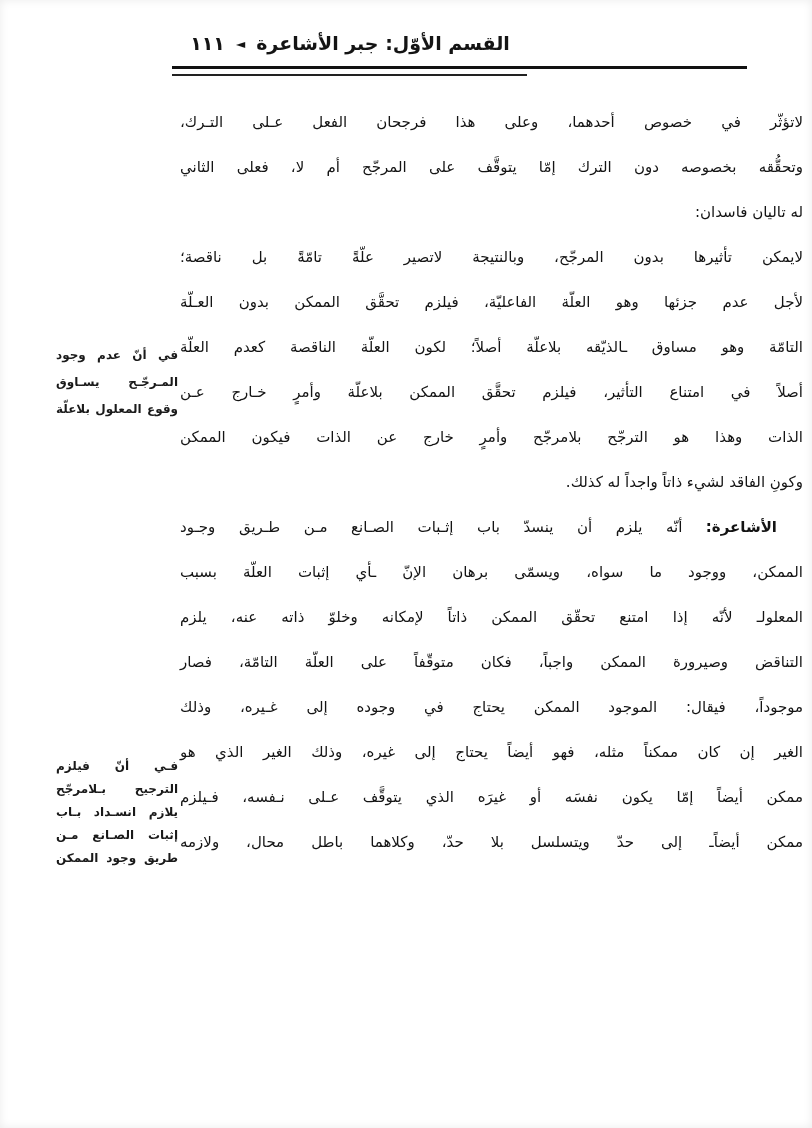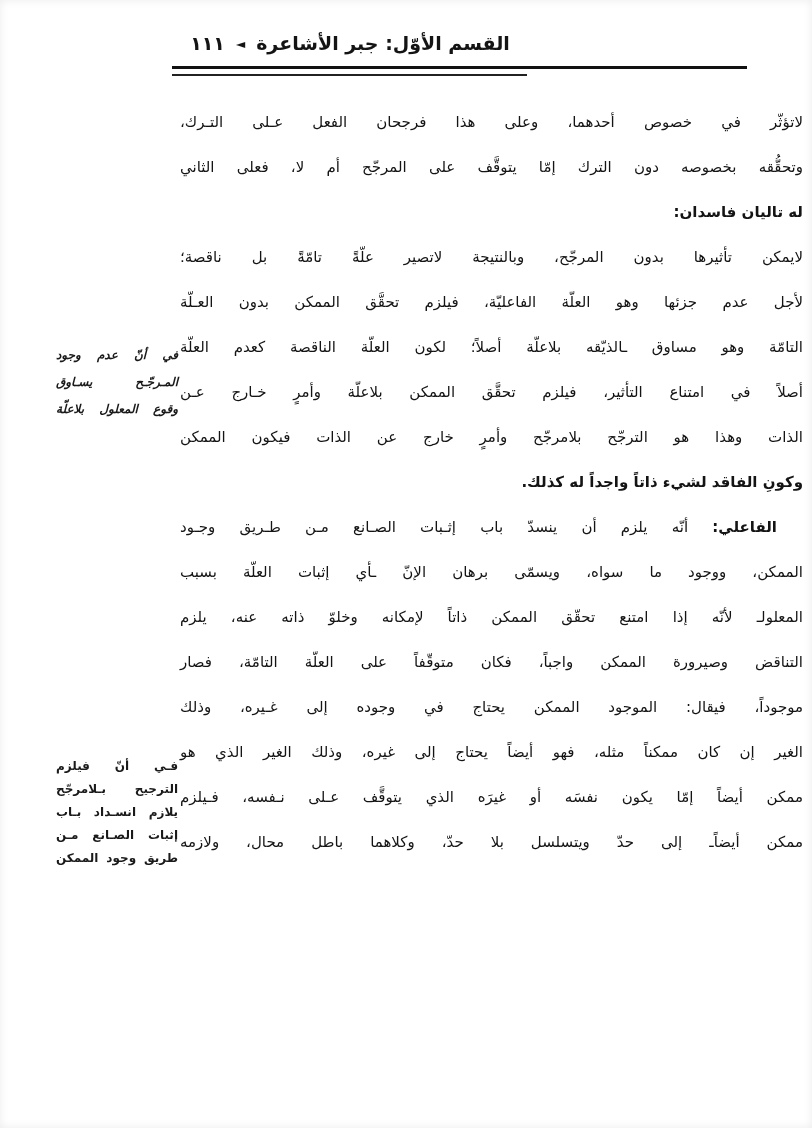--- a/index.html
+++ b/index.html
@@ -26,34 +26,34 @@
   .body-col{
     position:absolute;top:100px;left:180px;width:623px;
     font-size:15px;
   }
   .bline{
     height:45px;line-height:45px;
     text-align:justify;text-align-last:justify;
     white-space:nowrap;
     overflow:visible;
   }
-  .bline.end{text-align-last:right;font-weight:bold;}
+  .bline.end{text-align-last:right;}
   .bline.indent{padding-right:26px;}
   .bline b.lead{font-weight:bold;}
   
   .note{
     position:absolute;left:56px;width:122px;
     font-weight:bold;font-size:12px;color:#1a1a1a;
   }
   .note .nline{
     text-align:justify;text-align-last:justify;
     white-space:nowrap;
   }
   .note-1{top:342px;}
-  .note-1 .nline{height:27px;line-height:27px;font-style:italic;}
+  .note-1 .nline{height:27px;line-height:27px;}
   .note-2{top:755px;}
   .note-2 .nline{height:23px;line-height:23px;}
 </style>
 </head>
 <body>
 
 <div class="page">
 
   <div class="header">
     <span>القسم الأوّل: جبر الأشاعرة</span>
@@ -66,21 +66,21 @@
   <div class="body-col">
     <div class="bline">لاتؤثّر في خصوص أحدهما، وعلى هذا فرجحان الفعل عـلى التـرك،</div>
     <div class="bline">وتحقُّقه بخصوصه دون الترك إمّا يتوقَّف على المرجّح أم لا، فعلى الثاني</div>
     <div class="bline end">له تاليان فاسدان:</div>
     <div class="bline">لايمكن تأثيرها بدون المرجّح، وبالنتيجة لاتصير علّةً تامّةً بل ناقصة؛</div>
     <div class="bline">لأجل عدم جزئها وهو العلّة الفاعليّة، فيلزم تحقَّق الممكن بدون العـلّة</div>
     <div class="bline">التامّة وهو مساوق ـالذيّقه بلاعلّة أصلاً؛ لكون العلّة الناقصة كعدم العلّة</div>
     <div class="bline">أصلاً في امتناع التأثير، فيلزم تحقَّق الممكن بلاعلّة وأمرٍ خـارج عـن</div>
     <div class="bline">الذات وهذا هو الترجّح بلامرجّح وأمرٍ خارج عن الذات فيكون الممكن</div>
     <div class="bline end">وكونِ الفاقد لشيء ذاتاً واجداً له كذلك.</div>
-    <div class="bline indent"><b class="lead">الفاعلي:</b><span> أنّه يلزم أن ينسدّ باب إثـبات الصـانع مـن طـريق وجـود</span></div>
+    <div class="bline indent"><b class="lead">الأشاعرة:</b><span> أنّه يلزم أن ينسدّ باب إثـبات الصـانع مـن طـريق وجـود</span></div>
     <div class="bline">الممكن، ووجود ما سواه، ويسمّى برهان الإنّ ـأي إثبات العلّة بسبب</div>
     <div class="bline">المعلولـ لأنّه إذا امتنع تحقّق الممكن ذاتاً لإمكانه وخلوّ ذاته عنه، يلزم</div>
     <div class="bline">التناقض وصيرورة الممكن واجباً، فكان متوقّفاً على العلّة التامّة، فصار</div>
     <div class="bline">موجوداً، فيقال: الموجود الممكن يحتاج في وجوده إلى غـيره، وذلك</div>
     <div class="bline">الغير إن كان ممكناً مثله، فهو أيضاً يحتاج إلى غيره، وذلك الغير الذي هو</div>
     <div class="bline">ممكن أيضاً إمّا يكون نفسَه أو غيرَه الذي يتوقَّف عـلى نـفسه، فـيلزم</div>
     <div class="bline">ممكن أيضاًـ إلى حدّ ويتسلسل بلا حدّ، وكلاهما باطل محال، ولازمه</div>
   </div>
 
   <div class="note note-1">

